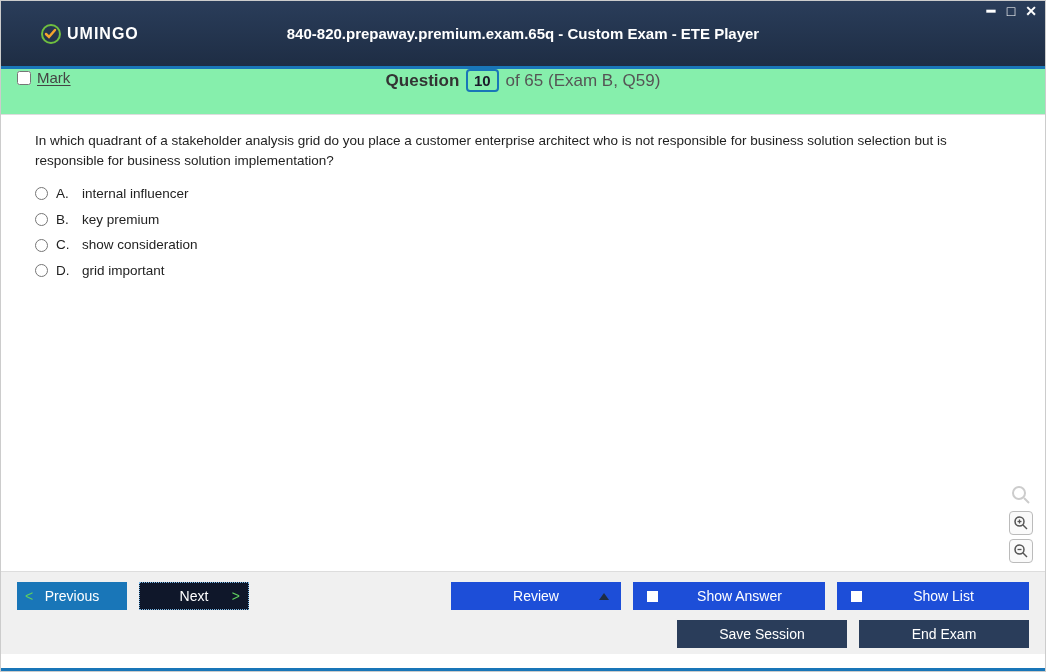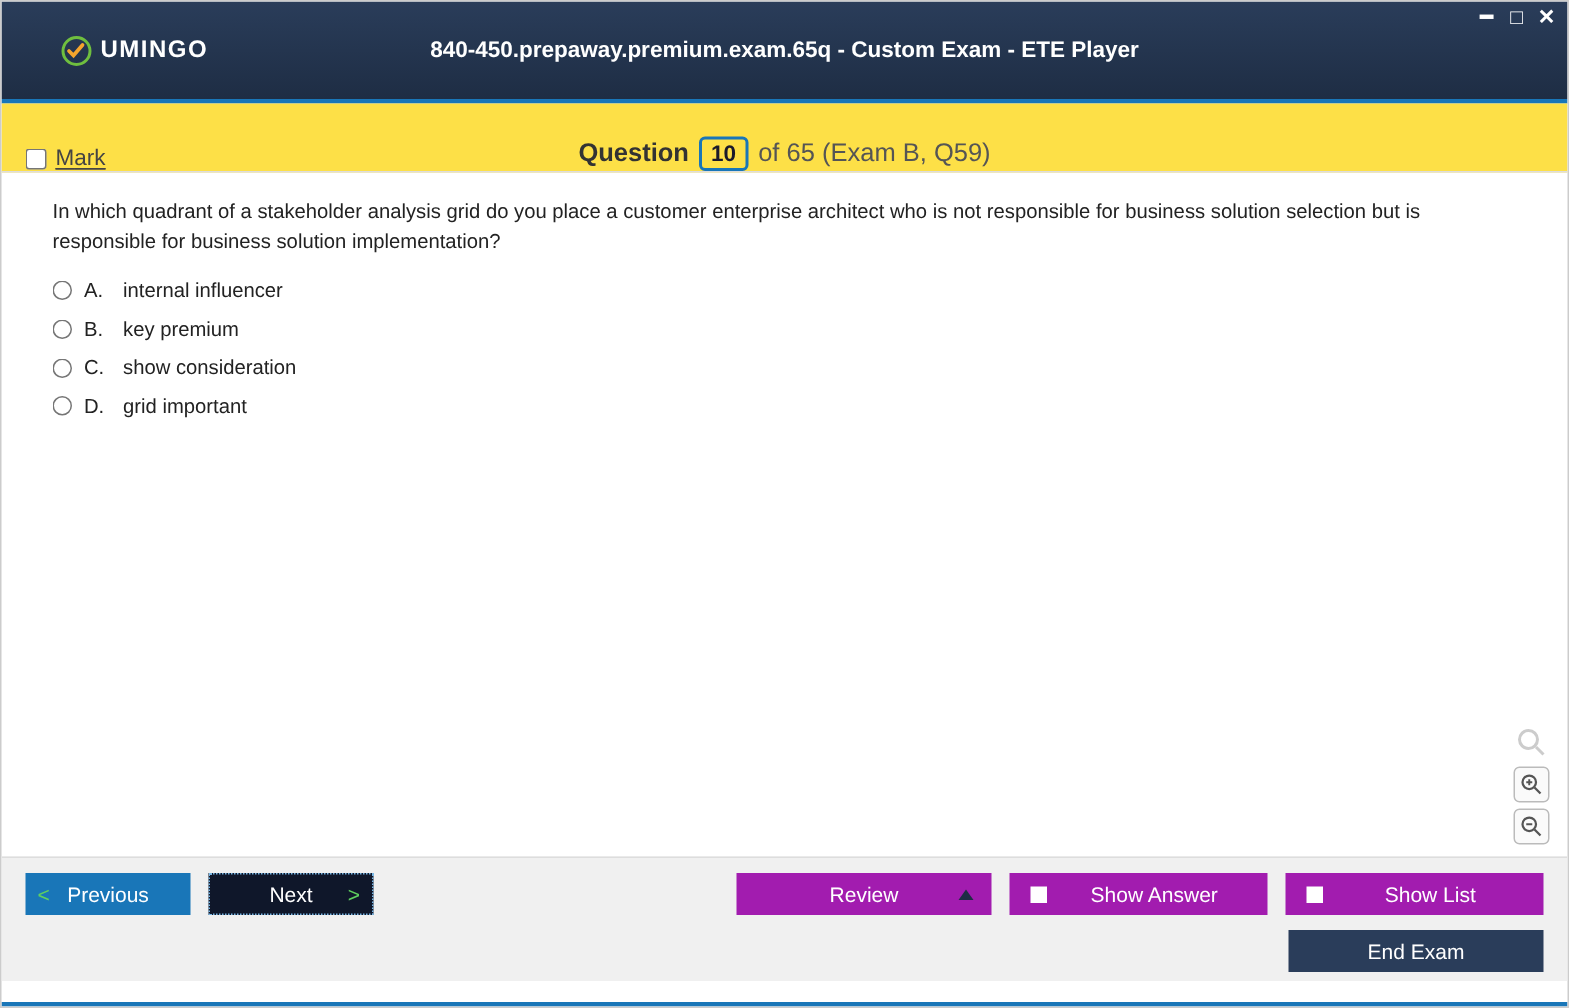--- a/index.html
+++ b/index.html
@@ -54,25 +54,25 @@
   .title-text {
     position: absolute;
     left: 0; right: 0;
     text-align: center;
     color: #fff;
     font-size: 15px;
     font-weight: bold;
     pointer-events: none;
   }
   .question-header {
-    background: #fde047;
+    background: #86efac;
     border-bottom: 1px solid #ddd;
     height: 46px;
     display: flex;
-    align-items: flex-end;
+    align-items: flex-start;
     position: relative;
     padding: 0 16px;
   }
   .mark-wrap {
     display: flex;
     align-items: center;
     gap: 6px;
     color: #444;
     font-size: 15px;
   }
@@ -176,34 +176,34 @@
     position: relative;
   }
   .btn-blue.next { 
     border: 1px dotted #7ab8e6;
     background: #0f172a;
   }
   .btn-blue .chev { font-size: 14px; position: absolute; }
   .btn-blue .chev.left { left: 8px; color: #5fd05f; }
   .btn-blue .chev.right { right: 8px; color: #5fd05f; }
   .btn-orange {
-    background: #a21caf;
+    background: #1d4ed8;
     position: relative;
   }
   .btn-orange.review { width: 170px; }
   .btn-orange.review::after {
     content: "";
     position: absolute;
     right: 12px;
     width: 0; height: 0;
     border-left: 5px solid transparent;
     border-right: 5px solid transparent;
     border-bottom: 7px solid #1e2d44;
   }
-  .btn-orange.showans, .btn-orange.showlist { width: 172px; justify-content: flex-start; padding-left: 14px; }
+  .btn-orange.showans, .btn-orange.showlist { width: 192px; justify-content: flex-start; padding-left: 14px; }
   .btn-orange .sq {
     width: 11px; height: 11px;
     background: #fff;
     flex-shrink: 0;
   }
   .btn-orange .lbl { flex: 1; text-align: center; }
   .btn-dark {
     background: #2a3d5a;
     width: 170px;
   }
@@ -225,21 +225,21 @@
   </div>
   <div class="logo">
     <span class="logo-check">
       <svg viewBox="0 0 24 24">
           <circle cx="12" cy="12" r="9" fill="none" stroke="#6fbf3f" stroke-width="2"></circle>
           <path d="M7 12 l3 3 l6 -7" fill="none" stroke="#f5a52d" stroke-width="2.5" stroke-linecap="round"></path>
         </svg>
     </span>
     <span>UMINGO</span>
   </div>
-  <div class="title-text">840-450.prepaway.premium.exam.65q - Custom Exam - ETE Player</div>
+  <div class="title-text">840-820.prepaway.premium.exam.65q - Custom Exam - ETE Player</div>
 </div>
 
 <div class="question-header">
   <label class="mark-wrap">
     <input type="checkbox" style="">
     <span>
       <span style="text-decoration:underline">M</span><span>ark</span>
     </span>
   </label>
   <div class="question-center">
@@ -316,18 +316,21 @@
       <span class="sq"></span>
       <span class="lbl">Show Answer</span>
     </button>
     <button class="btn btn-orange showlist">
       <span class="sq"></span>
       <span class="lbl">Show List</span>
     </button>
   </div>
   <div class="footer-row row2">
     <button class="btn btn-dark">
+      <span>Save Session</span>
+    </button>
+    <button class="btn btn-dark">
       <span>End Exam</span>
     </button>
   </div>
 </div>
 
 <div class="bottom-stripe"></div>
 
 </body></html>

